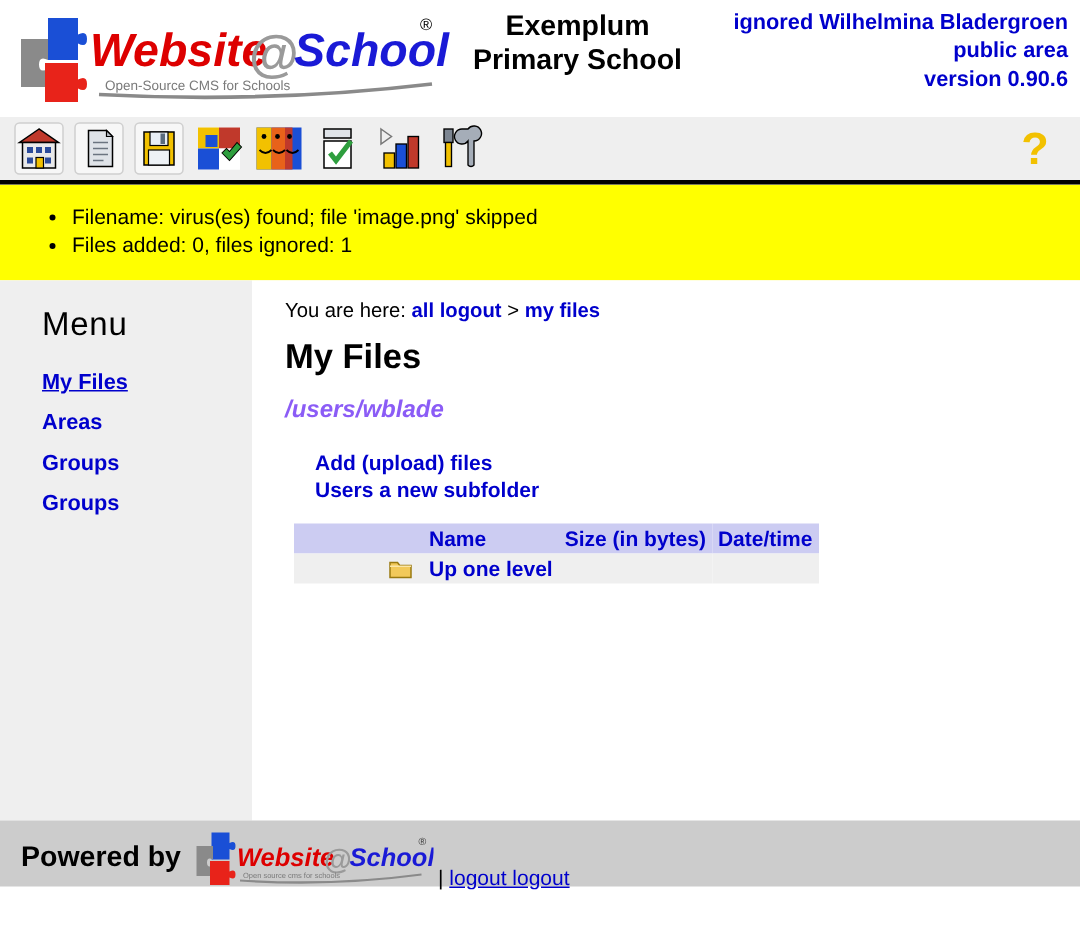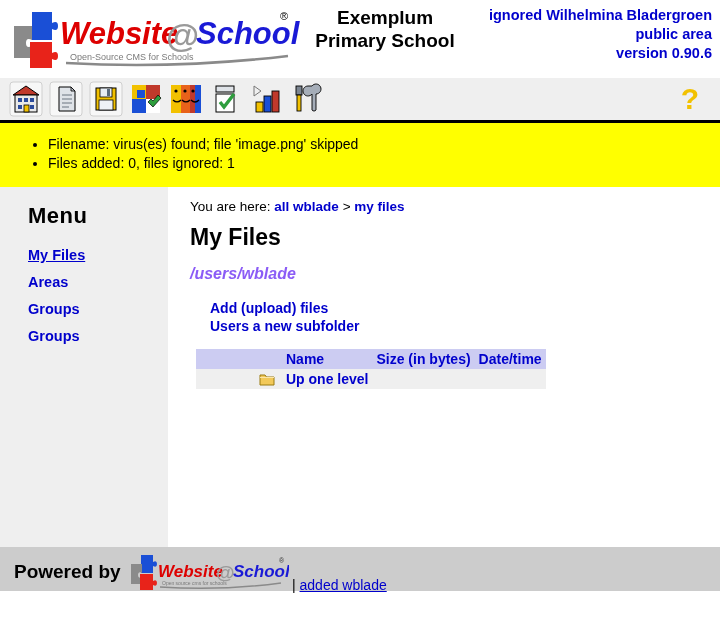--- a/index.html
+++ b/index.html
@@ -116,21 +116,21 @@
   }
   .sidebar {
     width: 168px;
     background: #efefef;
     flex: 0 0 168px;
     padding-top: 12px;
     box-sizing: border-box;
   }
   .menu-title {
     font-size: 22px;
-    font-weight: bold;
+    font-weight: normal;
     color: #000000;
     padding: 4px 0 0 28px;
     letter-spacing: 0.5px;
   }
   .menu-list {
     margin: 18px 0 0 0;
     padding: 0;
     list-style: none;
   }
   .menu-list li {
@@ -399,21 +399,21 @@
       <li>
         <a href="#">Groups</a>
       </li>
     </ul>
   </div>
 
   <div class="content">
 
     <div class="crumb">
       <span>You are here:</span>
-      <a href="#">all wblade</a>
+      <a href="#">all logout</a>
       <span class="sep">&gt;</span>
       <a href="#">my files</a>
     </div>
 
     <div class="page-title">My Files</div>
 
     <div class="path-title">/users/wblade</div>
 
     <div class="actions">
       <a href="#">Add (upload) files</a>
@@ -465,15 +465,15 @@
       <text x="29" y="24" font-family="Liberation Sans, sans-serif" font-size="17" font-weight="bold" font-style="italic" fill="#dd0000">Website</text>
       <text x="87" y="26" font-family="Liberation Sans, sans-serif" font-size="19" font-weight="bold" fill="#9a9a9a">@</text>
       <text x="104" y="24" font-family="Liberation Sans, sans-serif" font-size="17" font-weight="bold" font-style="italic" fill="#1a1ad6">School</text>
       <text x="150" y="10" font-family="Liberation Sans, sans-serif" font-size="7" fill="#333333">®</text>
       <text x="33" y="32" font-family="Liberation Sans, sans-serif" font-size="5" fill="#7a7a7a">Open source cms for schools</text>
       <path d="M31 34 Q92 38 152 30" stroke="#8a8a8a" stroke-width="1.5" fill="none"></path>
     </svg>
   </div>
   <div class="footer-logout">
     <span>|</span>
-    <a href="#">added wblade</a>
+    <a href="#">logout logout</a>
   </div>
 </div>
 
 </body></html>

